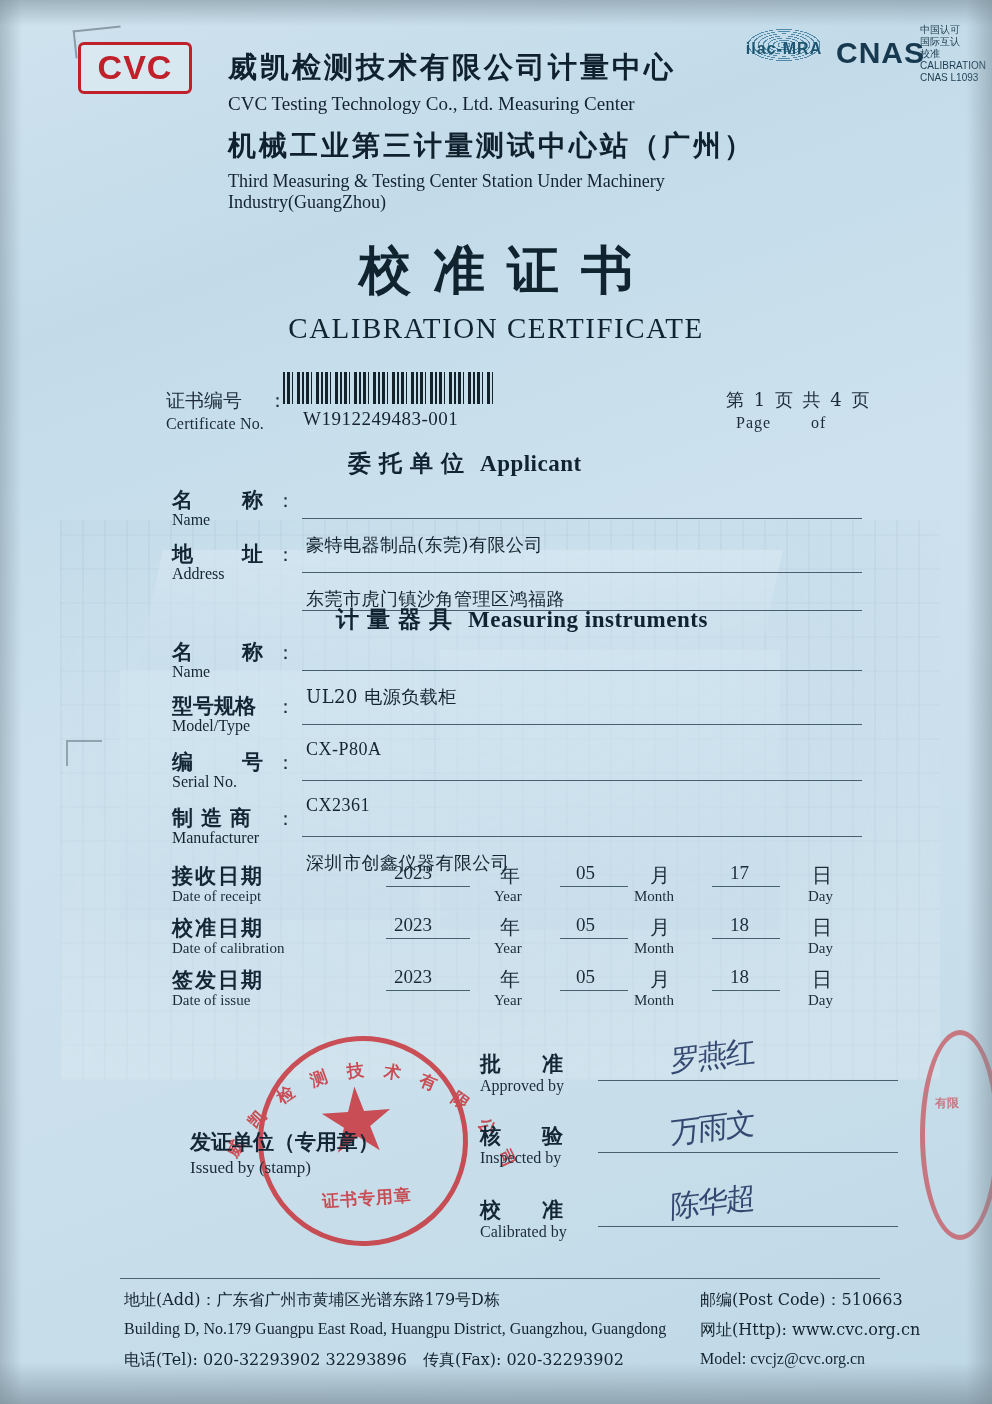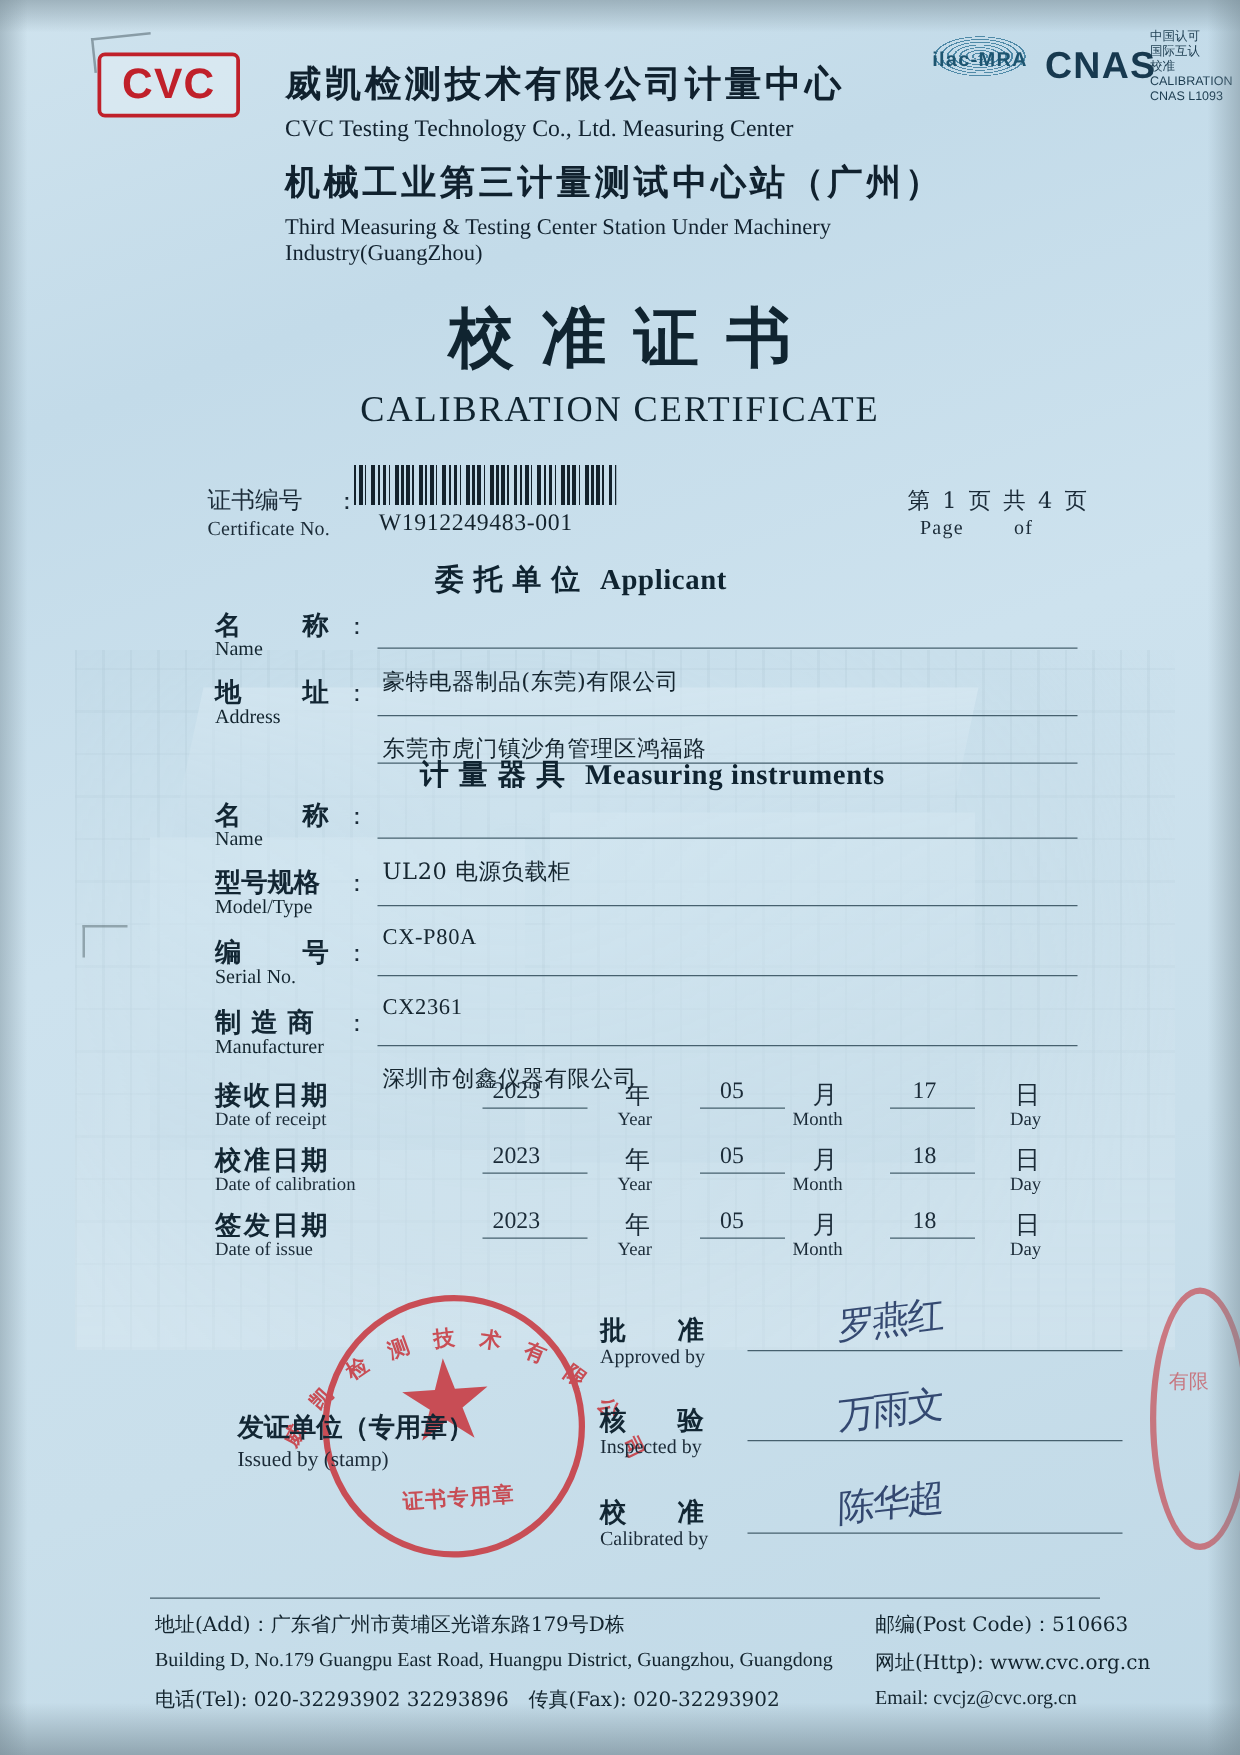--- a/index.html
+++ b/index.html
@@ -424,22 +424,22 @@
     border: 5px solid #c8252c;
     border-radius: 50%;
     opacity: 0.55;
     overflow: hidden;
   }
   .stamp-edge .t {
     position: absolute;
     left: 10px; top: 60px;
     color: #c8252c;
     font-family: "DejaVu Serif", serif;
-    font-size: 16px;
-    font-weight: normal;
+    font-size: 12px;
+    font-weight: bold;
   }
 
   
   .footer-line {
     position: absolute;
     left: 120px;
     width: 760px;
     border-top: 1px solid #4b6370;
   }
   .footer {
@@ -683,19 +683,19 @@
     <div class="ln"></div>
     <div class="hand">陈华超</div>
   </div>
 
   <div class="footer-line" style="top: 1278px;"></div>
   <div class="footer" style="top: 1290px;">地址(Add)：广东省广州市黄埔区光谱东路179号D栋</div>
   <div class="footer-right" style="top: 1290px;">邮编(Post Code)：510663</div>
   <div class="footer en" style="top: 1320px;">Building D, No.179 Guangpu East Road, Huangpu District, Guangzhou, Guangdong</div>
   <div class="footer-right" style="top: 1320px;">网址(Http): www.cvc.org.cn</div>
   <div class="footer" style="top: 1350px;">电话(Tel): 020-32293902 32293896　传真(Fax): 020-32293902</div>
-  <div class="footer-right en" style="top: 1350px;">Email: cvcjz@cvc.org.cn</div>
+  <div class="footer-right en" style="top: 1350px;">Model: cvcjz@cvc.org.cn</div>
 
   <div class="edge-top"></div>
   <div class="edge-bottom"></div>
   <div class="edge-left"></div>
   <div class="edge-right"></div>
 </div>
 
 </body></html>

